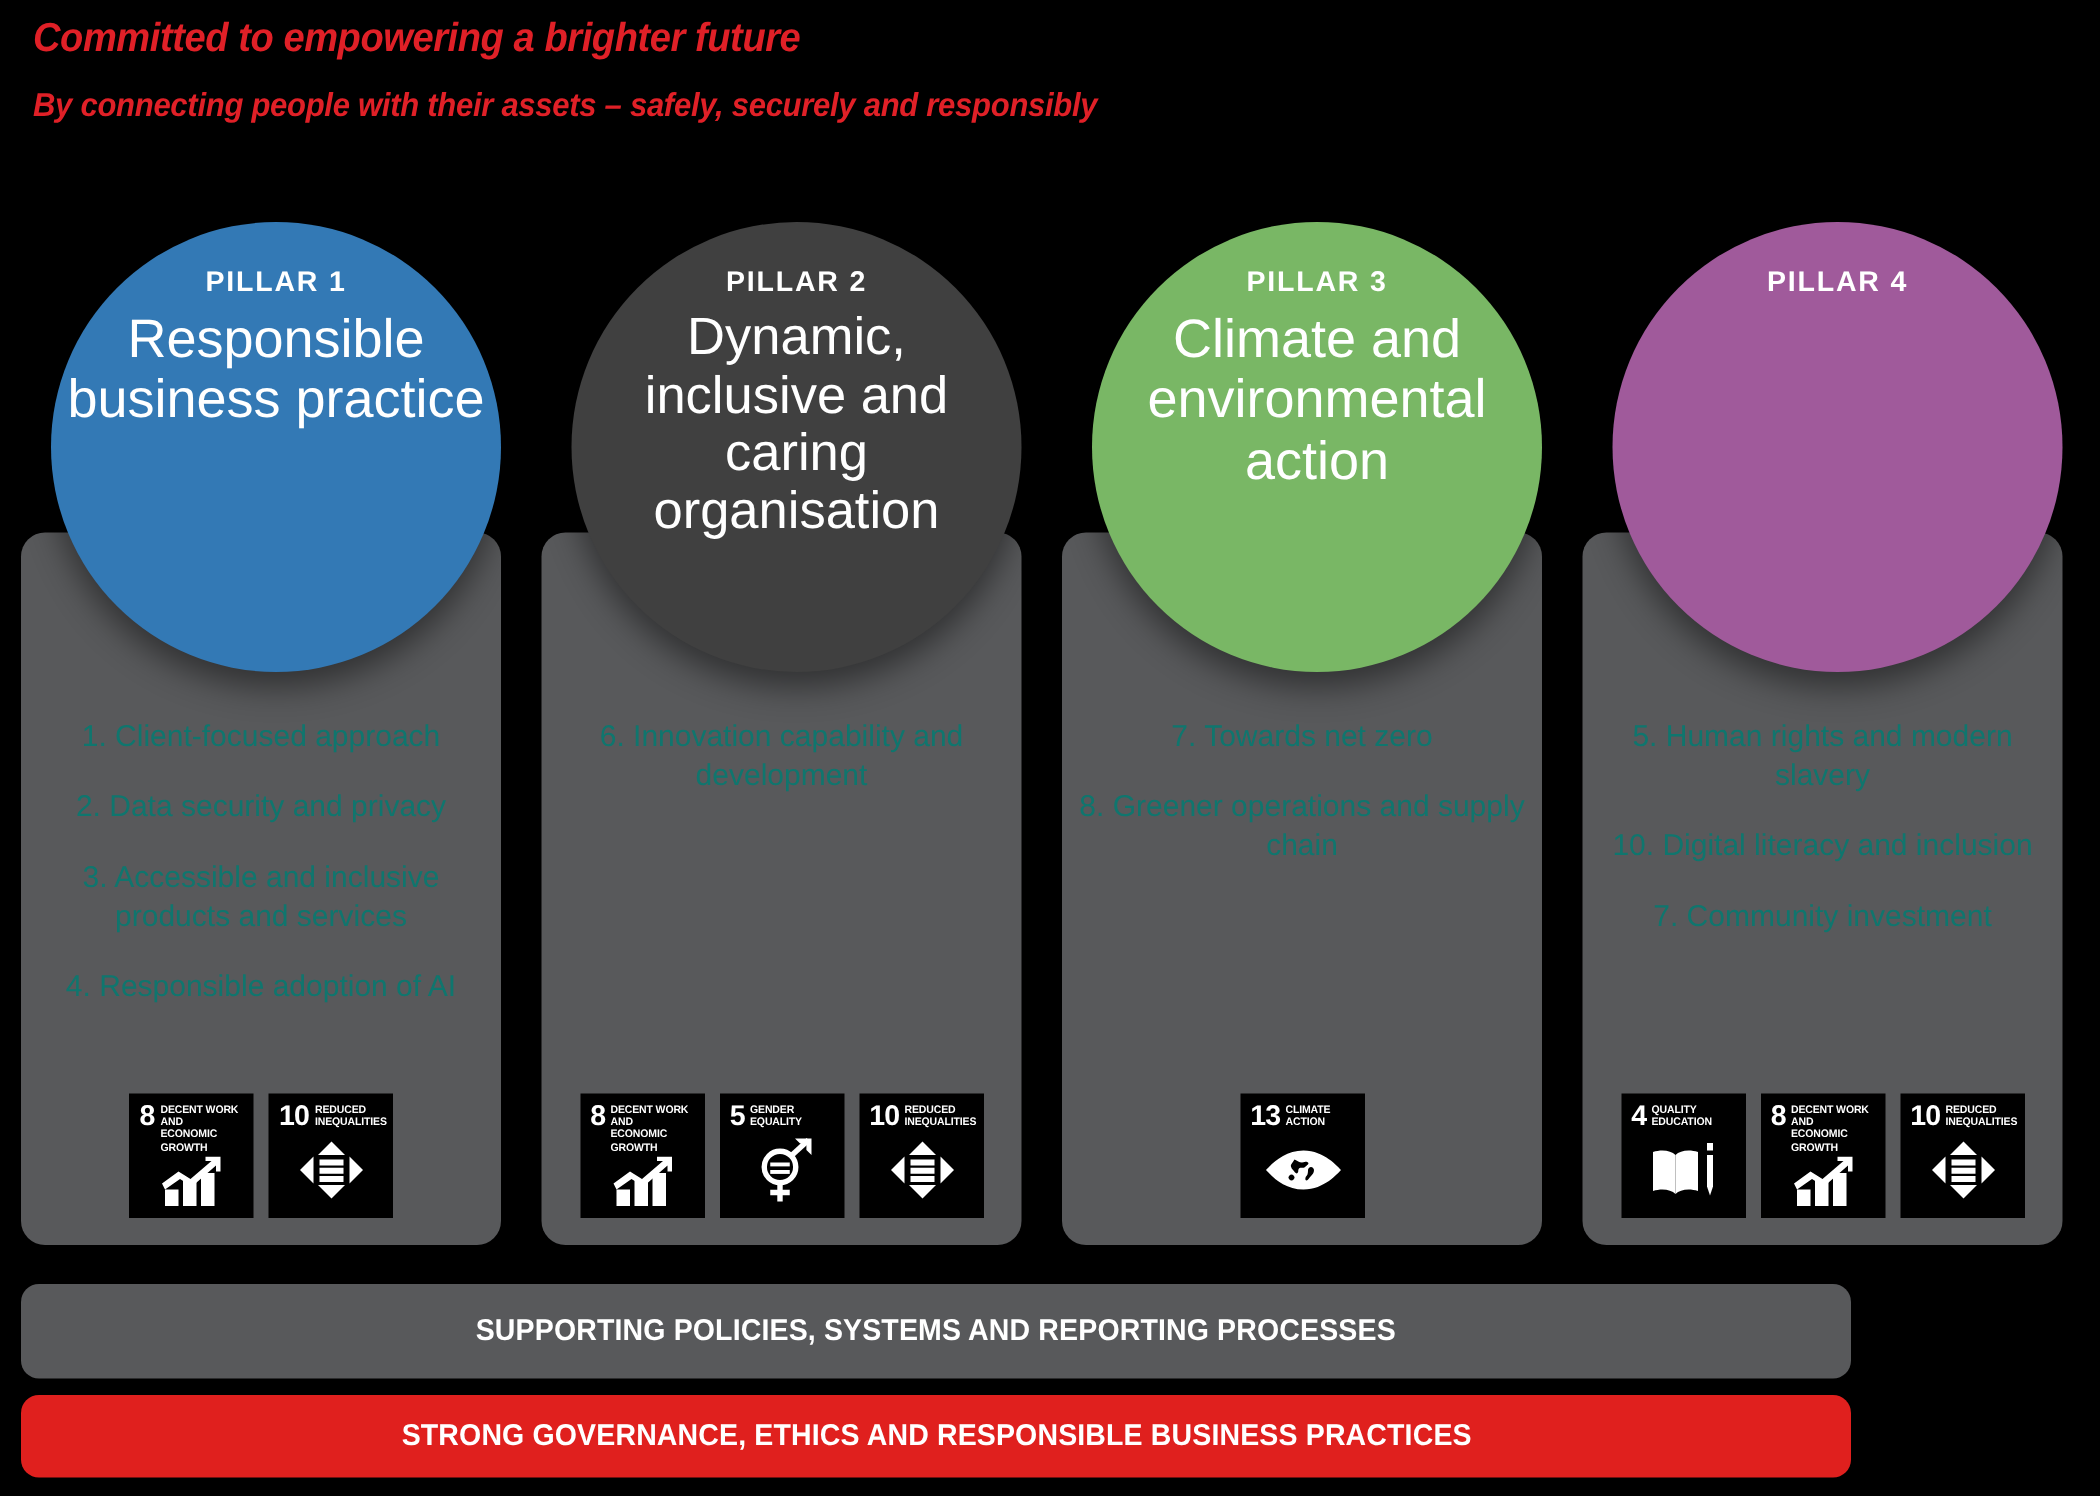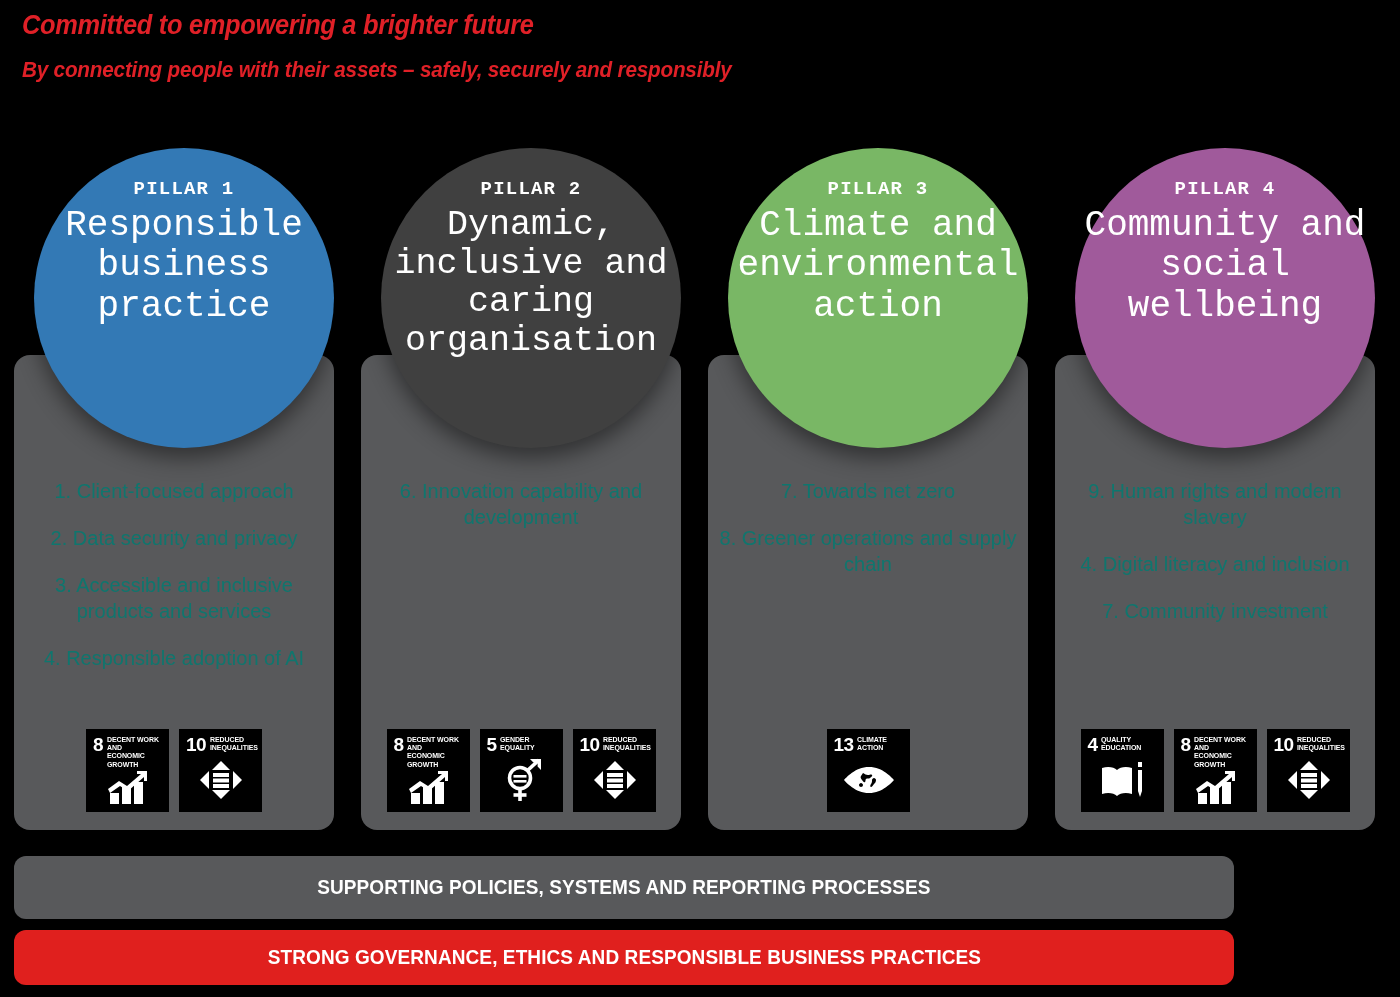--- a/index.html
+++ b/index.html
@@ -42,21 +42,20 @@
 
   .circle {
     position:absolute; left:20px; top:148px;
     width:300px; height:300px;
     border-radius:50%;
     display:flex; flex-direction:column;
     align-items:center; justify-content:flex-start;
     padding-top:30px;
     box-shadow:0 10px 22px rgba(0,0,0,0.45);
     z-index:3;
-    font-family:Liberation Mono, monospace;
   }
   .circle.c1 { background:#3379B5; }
   .circle.c2 { background:#404040; }
   .circle.c3 { background:#79B765; }
   .circle.c4 { background:#A05A9B; }
 
   .pillar-kicker {
     font-size:19px; font-weight:bold;
     letter-spacing:1.2px; color:#fff;
     margin-bottom:6px;
@@ -278,25 +277,24 @@
             </svg>
         </div>
       </div>
     </div>
   </div>
 
   <div class="pillar p4">
     <div class="panel"></div>
     <div class="circle c4">
       <div class="pillar-kicker">PILLAR 4</div>
-      <div class="pillar-title">Community and social wellbeing</div>
     </div>
     <div class="topics">
-      <div class="topic">9. Human rights and modern slavery</div>
-      <div class="topic">4. Digital literacy and inclusion</div>
+      <div class="topic">5. Human rights and modern slavery</div>
+      <div class="topic">10. Digital literacy and inclusion</div>
       <div class="topic">7. Community investment</div>
     </div>
     <div class="sdg-row">
       <div class="sdg">
         <div class="sdg-head">
           <div class="sdg-num">4</div>
           <div class="sdg-label">Quality education</div>
         </div>
         <div class="sdg-icon">
           <svg width="46" height="36" viewBox="0 0 46 36">

